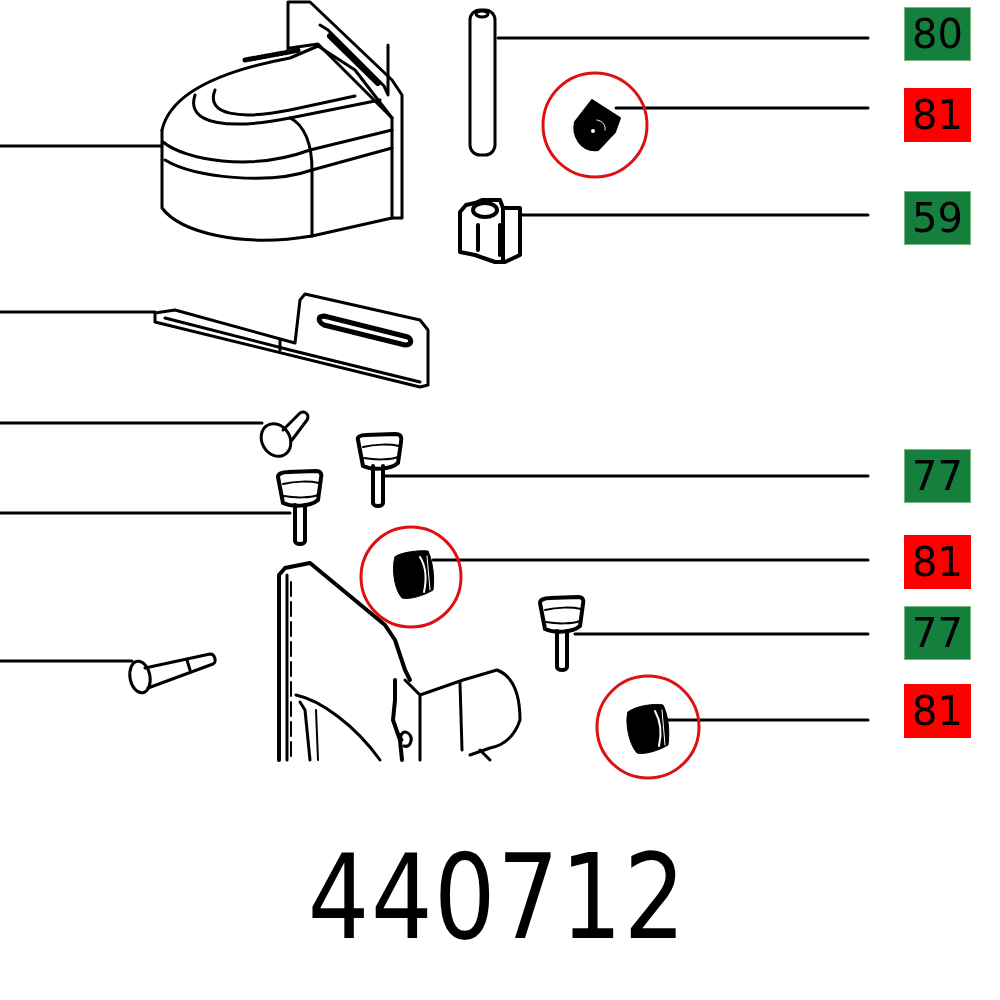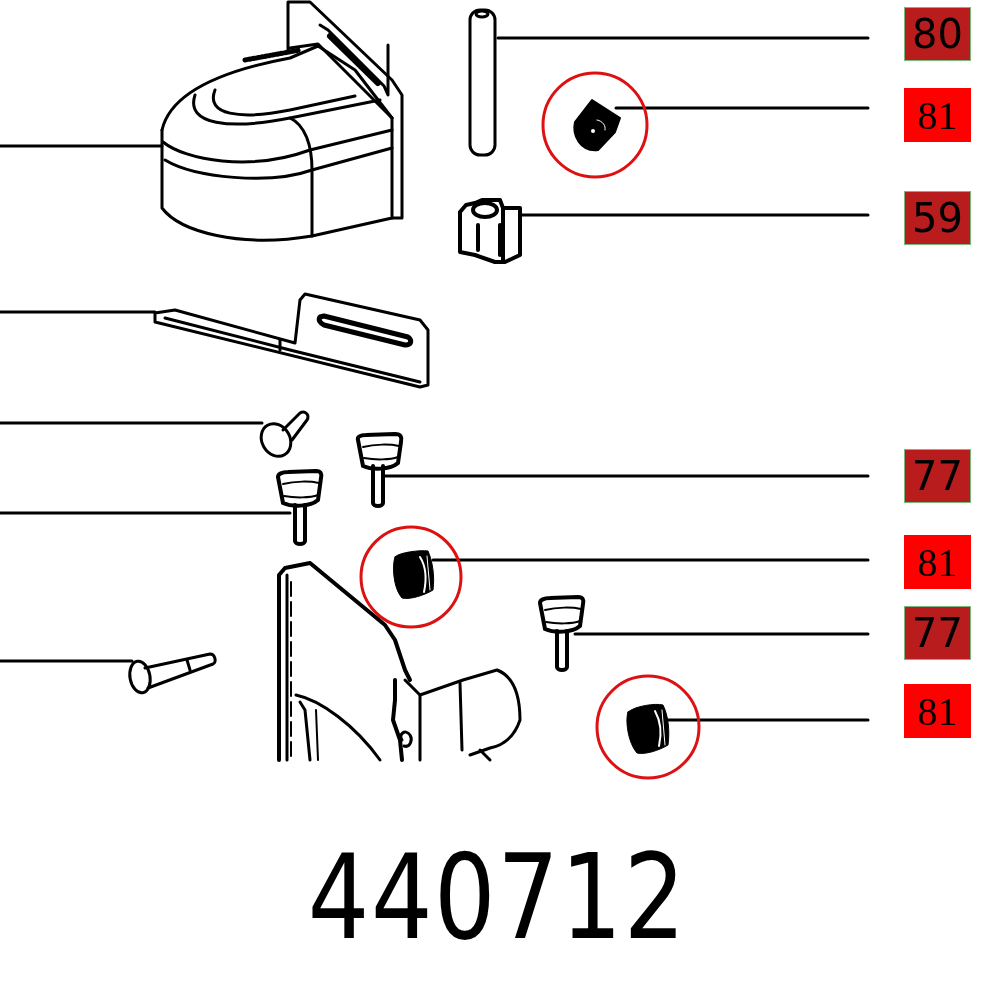--- a/index.html
+++ b/index.html
@@ -5,22 +5,22 @@
   html, body { margin: 0; padding: 0; background: #ffffff; }
   body { width: 1000px; height: 1000px; position: relative; overflow: hidden;
          font-family: "DejaVu Sans", sans-serif; }
   #diagram { position: absolute; left: 0; top: 0; width: 1000px; height: 1000px; }
   .label {
     position: absolute; left: 904px; width: 67px; height: 54px;
     display: flex; align-items: center; justify-content: center;
     font-family: "DejaVu Sans", sans-serif; font-size: 40px; color: #000;
     box-sizing: border-box;
   }
-  .label.green { background: #b91c1c; border: 1px solid #7ab77a; }
-  .label.red { background: #ff0000; font-family: Liberation Serif, serif; }
+  .label.green { background: #15803d; border: 1px solid #7ab77a; }
+  .label.red { background: #ff0000; }
   .part-number {
     position: absolute; left: 0; width: 1000px; top: 828px; text-align: center;
     font-family: "DejaVu Sans", sans-serif; font-size: 118px; font-weight: normal;
     letter-spacing: 2px; color: #000; transform: scaleX(0.82); transform-origin: 485px 0;
   }
 </style>
 </head>
 <body>
 
 <svg id="diagram" viewBox="0 0 1000 1000" xmlns="http://www.w3.org/2000/svg" fill="none" stroke="#000" stroke-linecap="round" stroke-linejoin="round">

